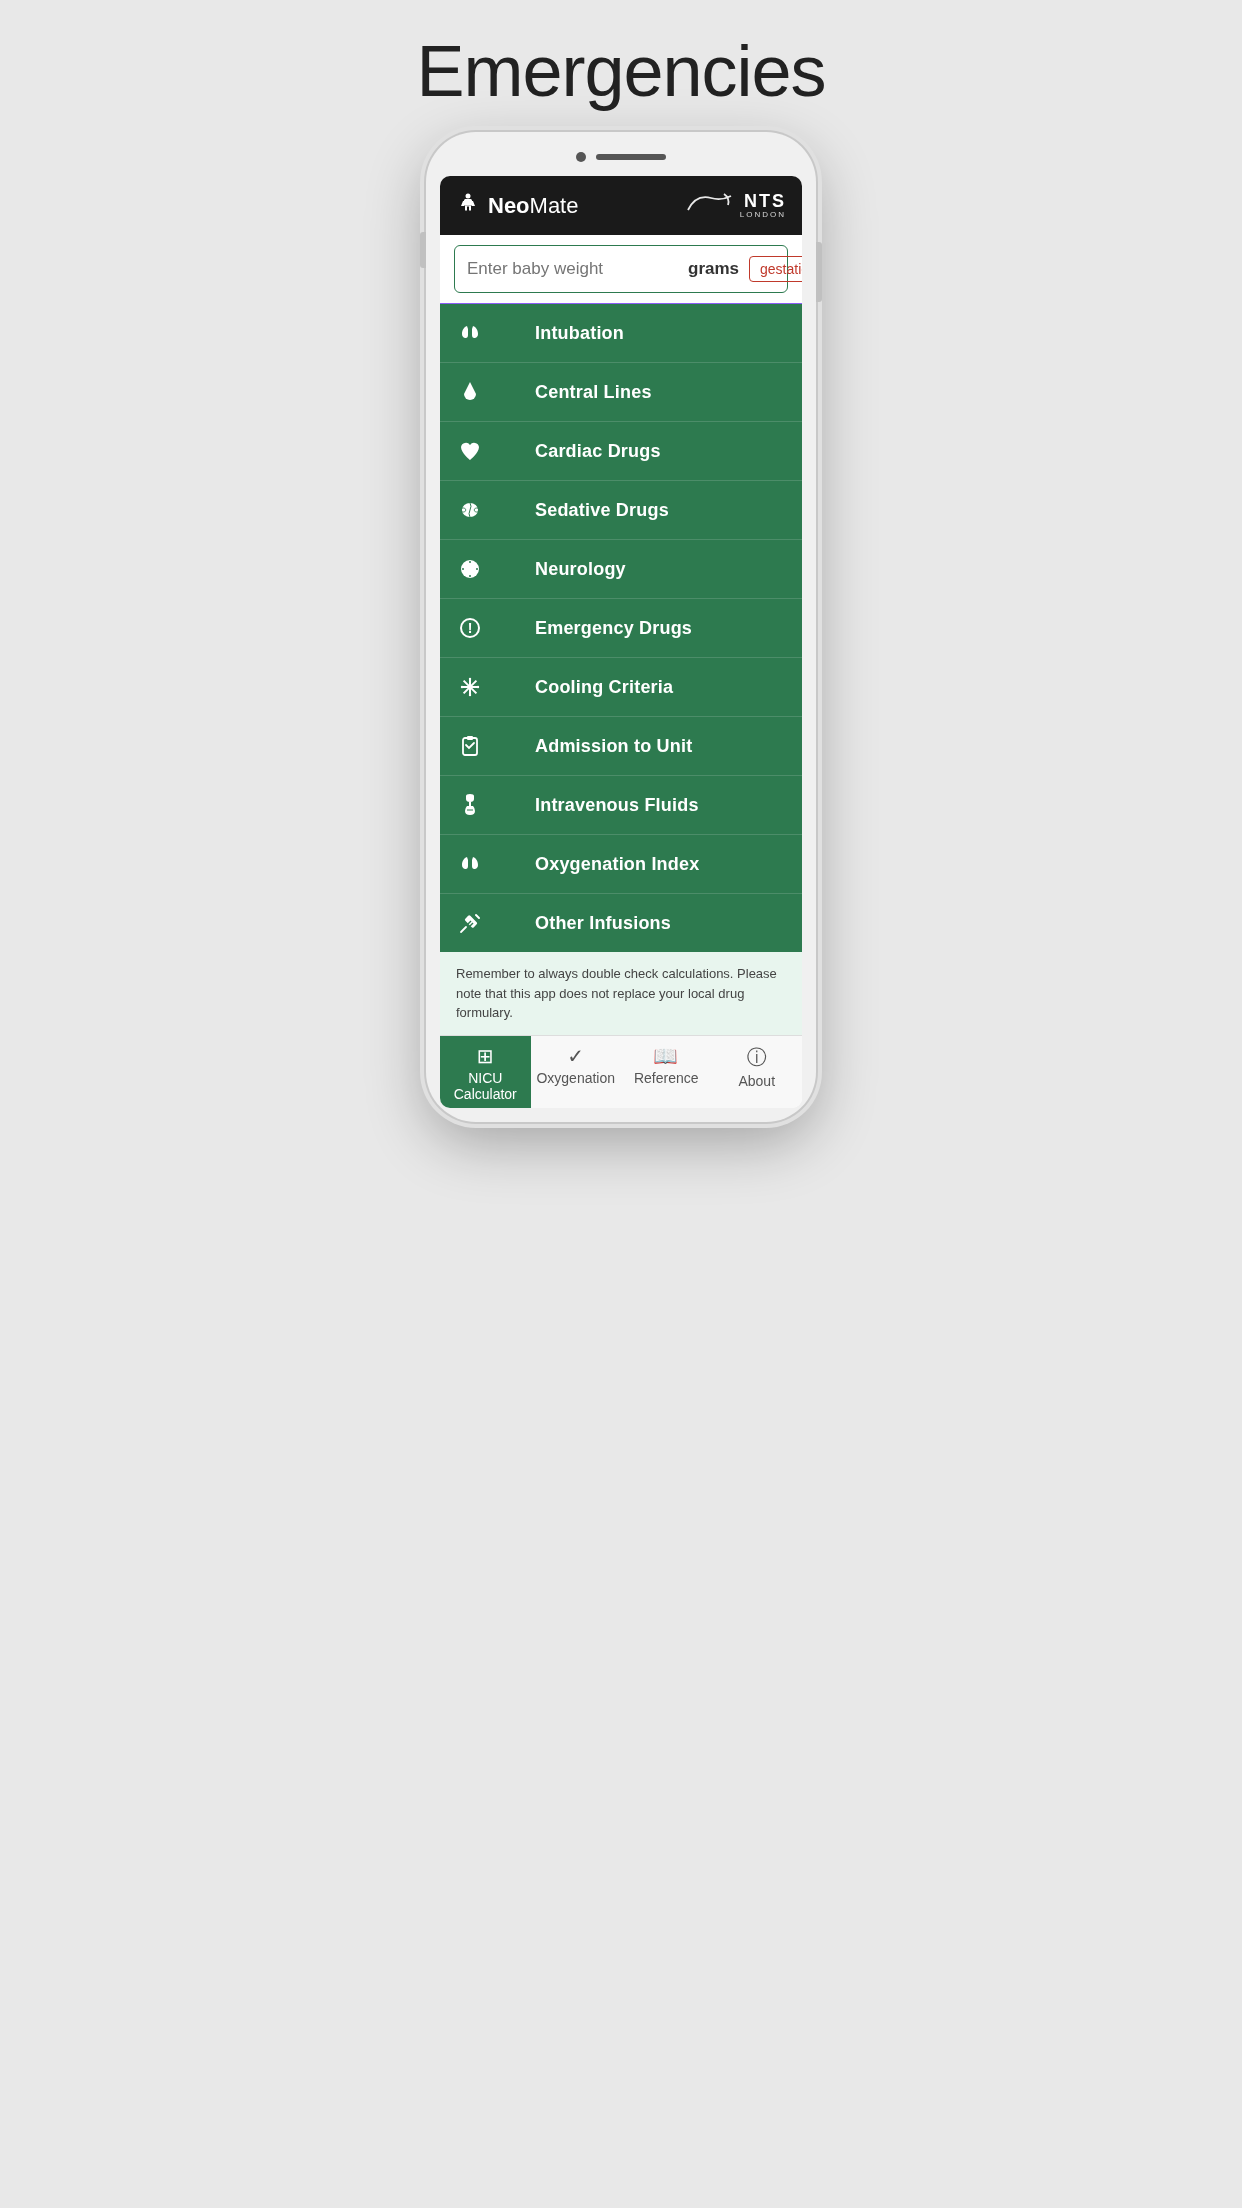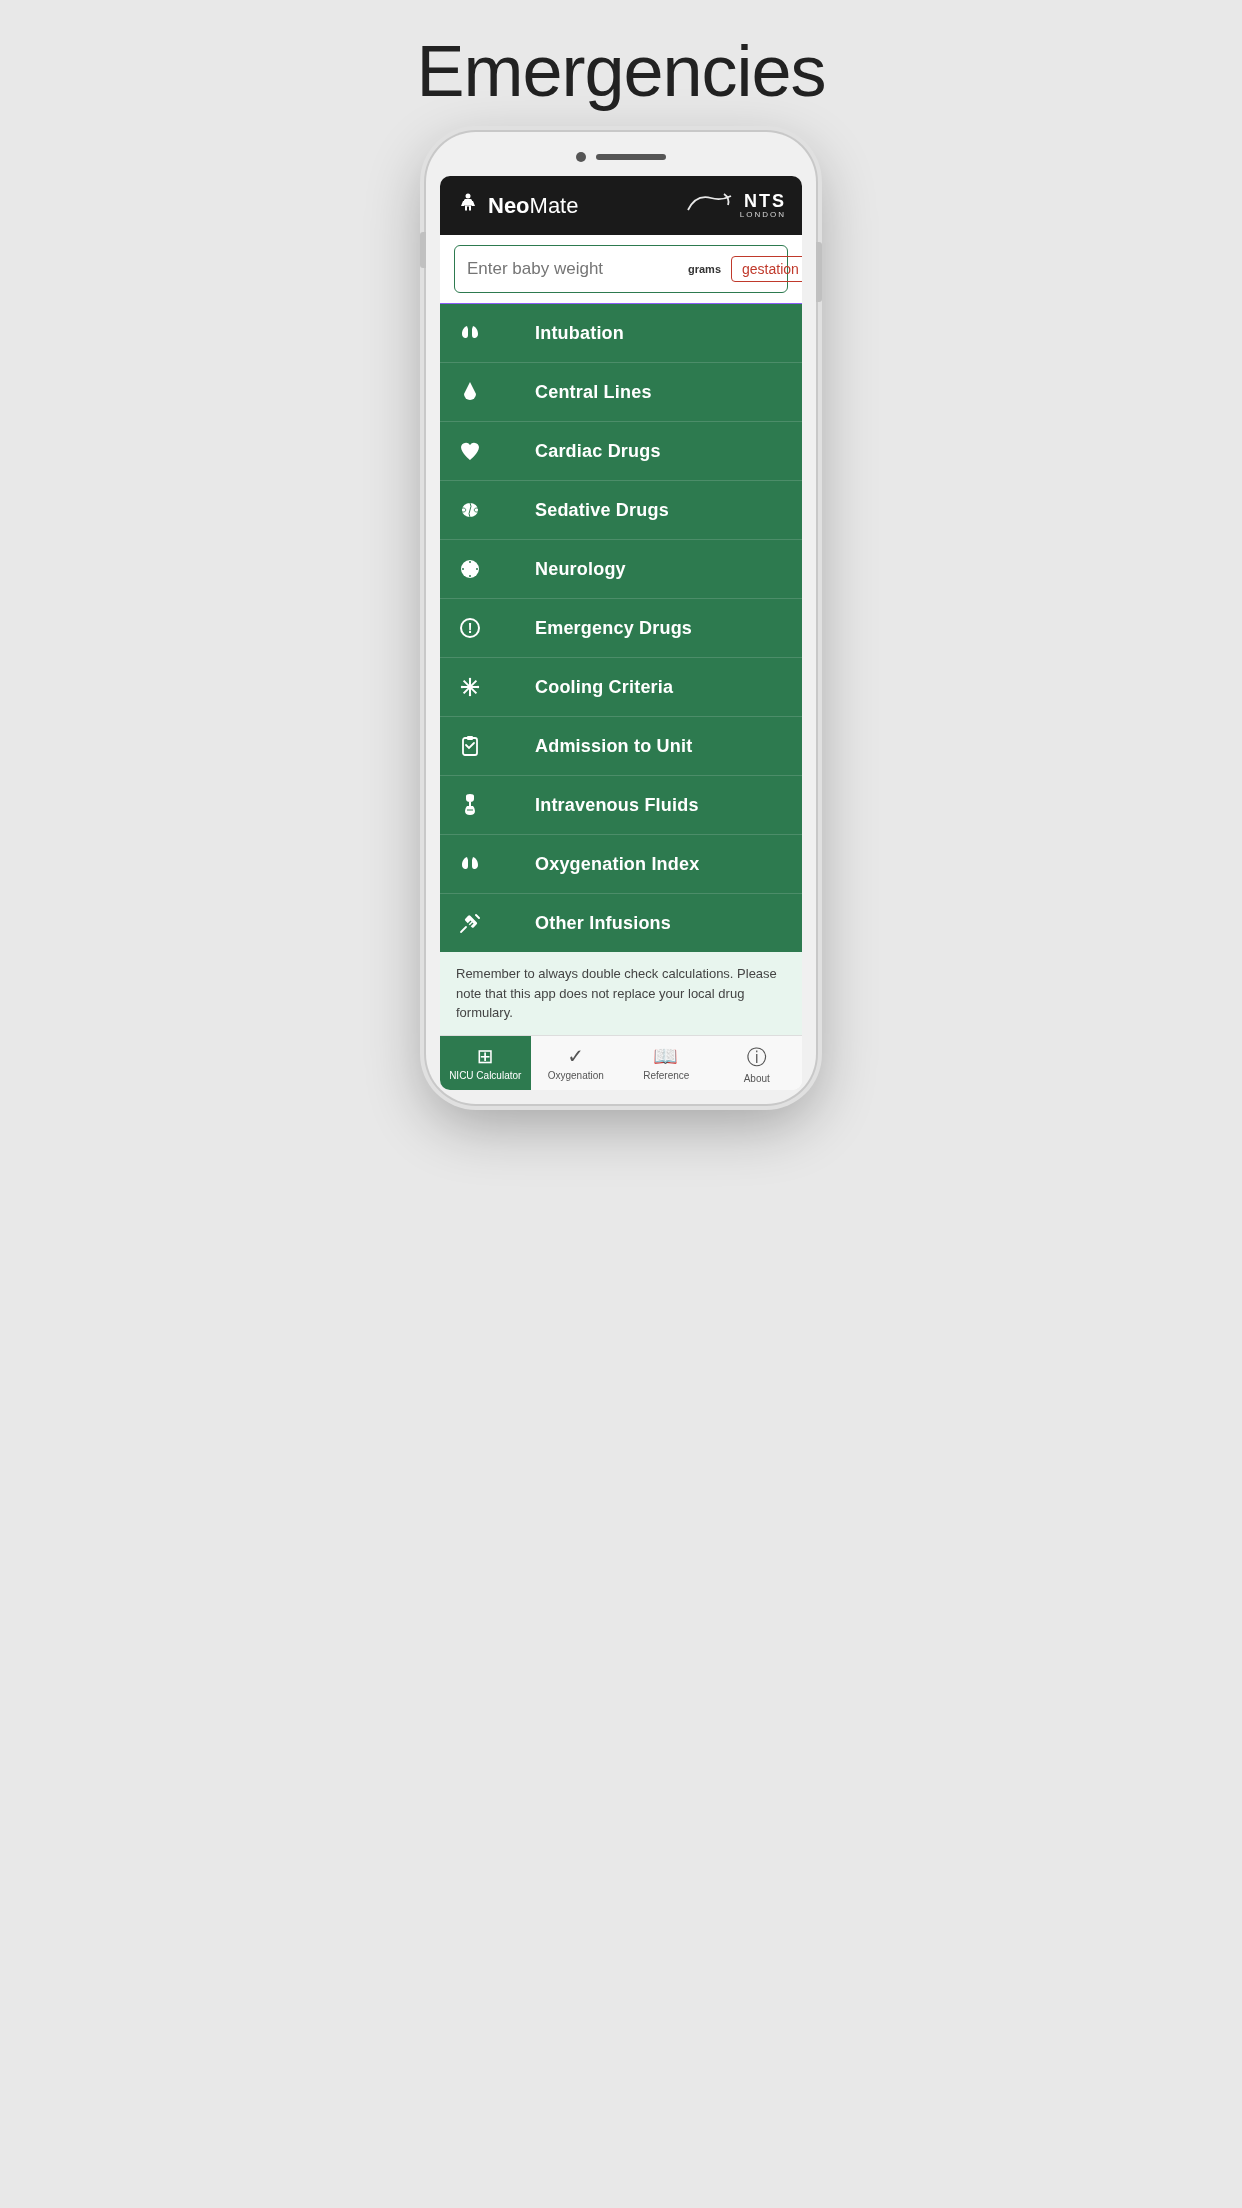--- a/index.html
+++ b/index.html
@@ -155,21 +155,21 @@
     }
     .weight-input {
       flex: 1;
       border: none;
       outline: none;
       font-size: 17px;
       color: #aaa;
       background: transparent;
     }
     .weight-unit {
-      font-size: 11px;
+      font-size: 17px;
       font-weight: 600;
       color: #333;
       margin-right: 10px;
     }
     .gestation-btn {
       border: 1.5px solid #c0392b;
       border-radius: 4px;
       padding: 4px 10px;
       color: #c0392b;
       font-size: 14px;
@@ -242,23 +242,23 @@
       margin-bottom: 2px;
       color: #555;
     }
     .nav-item.active .nav-icon {
       color: white;
     }
     .nav-item.active .nav-label {
       color: white;
     }
     .nav-label {
-      font-size: 10px;
+      font-size: 14px;
       color: #555;
-      text-align: right;
+      text-align: center;
     }
   </style>
 </head>
 <body>
 
 <div class="page-wrapper">
   <h1 class="page-title">Emergencies</h1>
 
   <div class="phone-frame">
 

